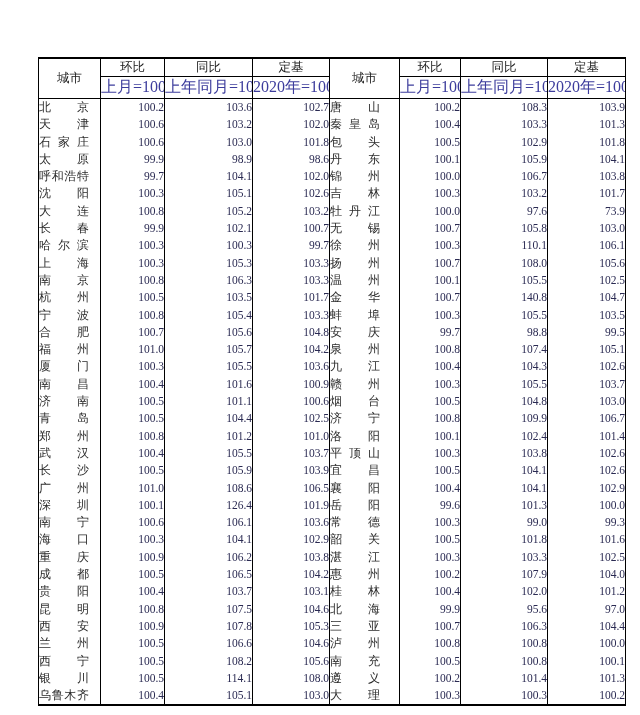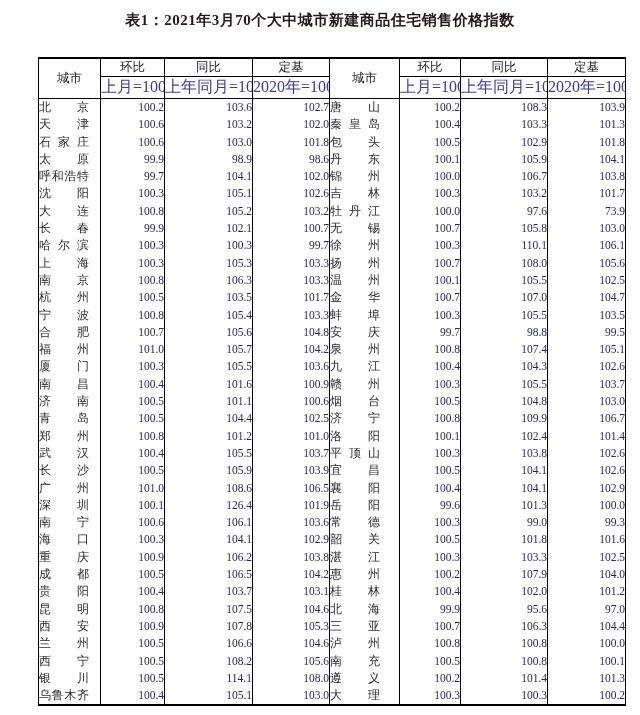--- a/index.html
+++ b/index.html
@@ -70,21 +70,20 @@
     display: inline-block;
     width: 50px;
     text-align: justify;
     text-align-last: justify;
   }
 </style>
 </head>
 <body>
 
 <div class="page">
-  <div class="title">表1：2021年3月70个大中城市新建商品住宅销售价格指数</div>
 
   <table class="idx">
     <colgroup>
       <col style="width:62px">
         <col style="width:64px">
         <col style="width:88px">
         <col style="width:77px">
       <col style="width:70px">
         <col style="width:61px">
         <col style="width:87px">
@@ -221,21 +220,21 @@
           <td class="num">105.5</td>
           <td class="num">102.5</td>
         </tr>
         <tr>
           <td class="city"><span class="cname">杭州</span></td>
           <td class="num">100.5</td>
           <td class="num">103.5</td>
           <td class="num">101.7</td>
           <td class="city"><span class="cname">金华</span></td>
           <td class="num">100.7</td>
-          <td class="num">107.0</td>
+          <td class="num">140.8</td>
           <td class="num">104.7</td>
         </tr>
         <tr>
           <td class="city"><span class="cname">宁波</span></td>
           <td class="num">100.8</td>
           <td class="num">105.4</td>
           <td class="num">103.3</td>
           <td class="city"><span class="cname">蚌埠</span></td>
           <td class="num">100.3</td>
           <td class="num">105.5</td>

